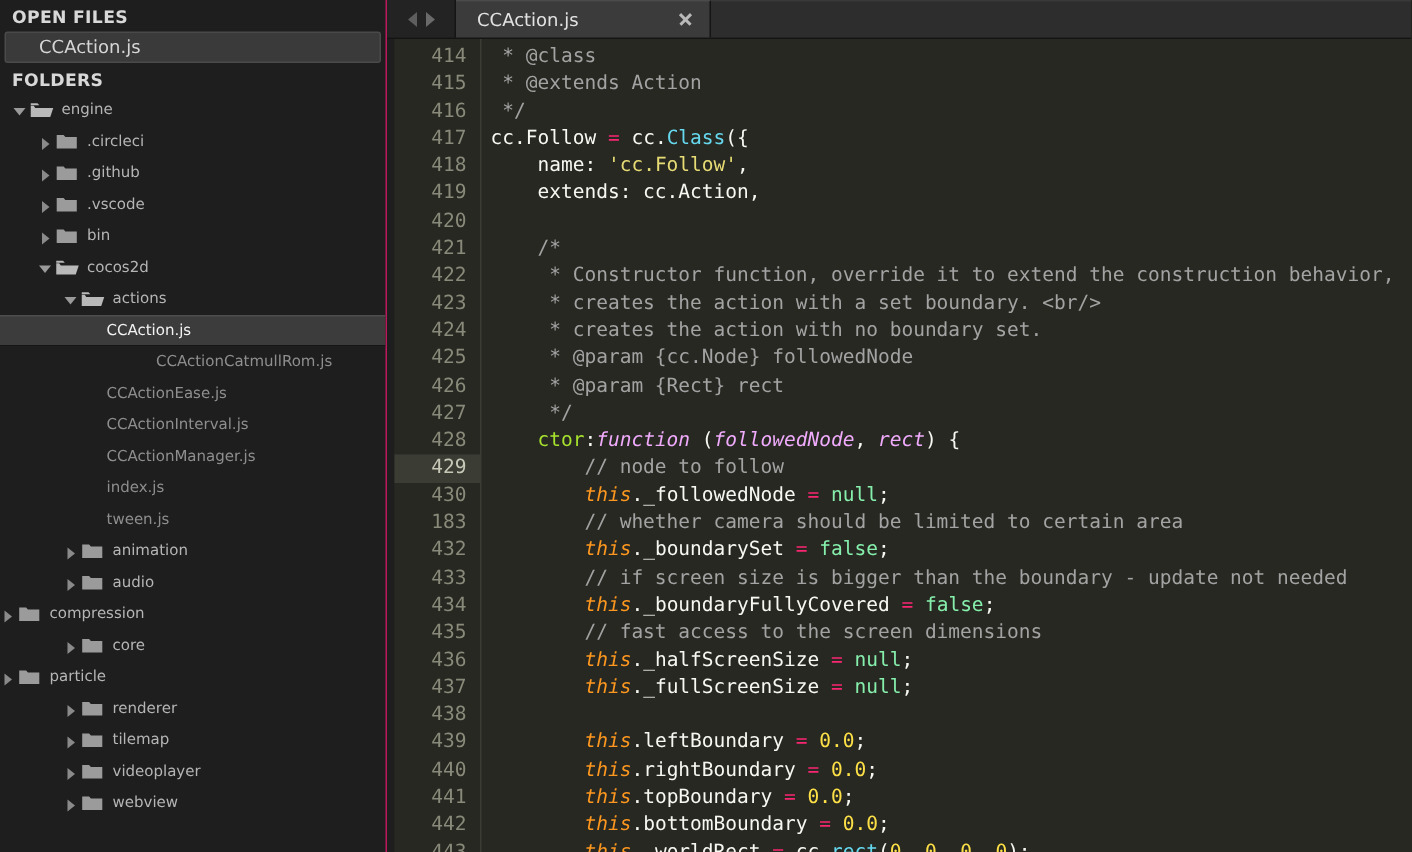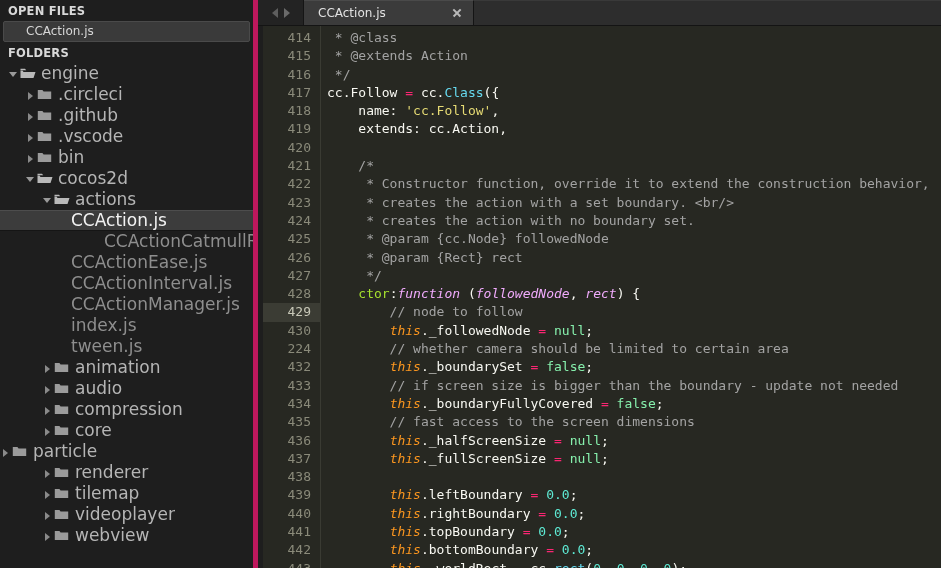--- a/index.html
+++ b/index.html
@@ -12,21 +12,21 @@
   #app { position: relative; width: 941px; height: 568px; display: flex; }
 
   
   #sidebar {
     width: 258px; height: 568px;
     background: #1e1e1e;
     color: #b0b0b0;
     overflow: hidden;
     position: relative;
     flex: 0 0 258px;
-    border-right: 5px solid #be185d;
+    border-right: 1px solid #be185d;
   }
   .side-heading {
     font-size: 11.5px;
     font-weight: bold;
     color: #d8d8d8;
     letter-spacing: 0.2px;
     padding: 4px 0 3px 8px;
     height: 21px;
     line-height: 15px;
   }
@@ -80,21 +80,21 @@
   }
   .arrow.open::before {
     content: "";
     position: absolute; left: 1px; top: 4px;
     border-top: 5px solid #9a9a9a;
     border-left: 4px solid transparent;
     border-right: 4px solid transparent;
   }
   .fico { width: 16px; height: 13px; flex: 0 0 16px; position: relative; margin-right: 5px; }
   .fico svg { position: absolute; left: 0; top: 0; }
-  .tlabel { font-size: 17px; }
+  .tlabel { font-size: 10px; }
 
   
   #editor {
     flex: 1 1 auto;
     height: 568px;
     position: relative;
     background: #272822;
     overflow: hidden;
   }
   
@@ -196,21 +196,21 @@
     line-height: 18.3px;
     white-space: pre;
   }
 
   
   .t-com { color: #a3a3a3; }
   .t-def { color: #f8f8f2; }
   .t-op  { color: #f92672; }
   .t-cls { color: #66d9ef; }
   .t-str { color: #e6db74; }
-  .t-num { color: #5eead4; }
+  .t-num { color: #fde047; }
   .t-lit { color: #86efac; }
   .t-fn  { color: #a6e22e; }
   .t-ital{ color: #f0abfc; font-style: italic; }
   .t-this{ color: #fd971f; font-style: italic; }
   .t-punc{ color: #f8f8f2; }
 </style>
 </head>
 <body>
 
 <div id="app">
@@ -327,21 +327,21 @@
         </div>
         <div class="trow dir" style="padding-left: 42px;">
           <span class="arrow closed"></span>
           <span class="fico">
             <svg width="16" height="13" viewBox="0 0 16 13">
               <path d="M0.8 2 L5.4 2 L6.6 3.4 L14.2 3.4 L14.2 11 L0.8 11 Z" fill="#9b9b9b"></path>
             </svg>
           </span>
           <span class="tlabel">audio</span>
         </div>
-        <div class="trow dir" style="padding-left: 42px;">
+        <div class="trow dir" style="">
           <span class="arrow closed"></span>
           <span class="fico">
             <svg width="16" height="13" viewBox="0 0 16 13">
               <path d="M0.8 2 L5.4 2 L6.6 3.4 L14.2 3.4 L14.2 11 L0.8 11 Z" fill="#9b9b9b"></path>
             </svg>
           </span>
           <span class="tlabel">compression</span>
         </div>
         <div class="trow dir" style="padding-left: 42px;">
           <span class="arrow closed"></span>
@@ -429,21 +429,21 @@
           <div class="gl">421</div>
           <div class="gl">422</div>
           <div class="gl">423</div>
           <div class="gl">424</div>
           <div class="gl">425</div>
           <div class="gl">426</div>
           <div class="gl">427</div>
           <div class="gl">428</div>
           <div class="gl active">429</div>
           <div class="gl">430</div>
-          <div class="gl">224</div>
+          <div class="gl">183</div>
           <div class="gl">432</div>
           <div class="gl">433</div>
           <div class="gl">434</div>
           <div class="gl">435</div>
           <div class="gl">436</div>
           <div class="gl">437</div>
           <div class="gl">438</div>
           <div class="gl">439</div>
           <div class="gl">440</div>
           <div class="gl">441</div>

